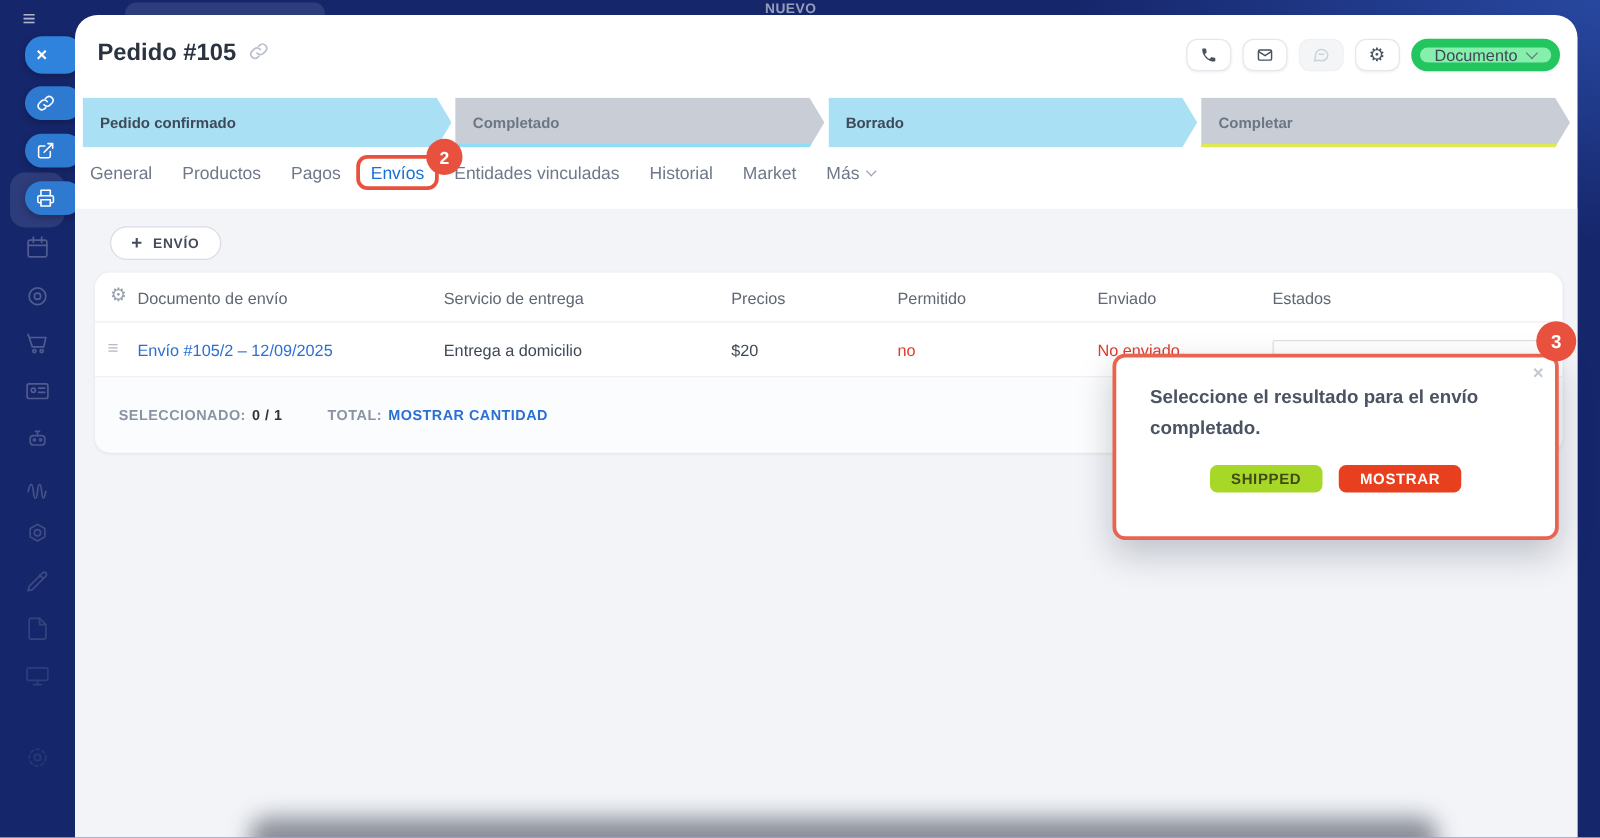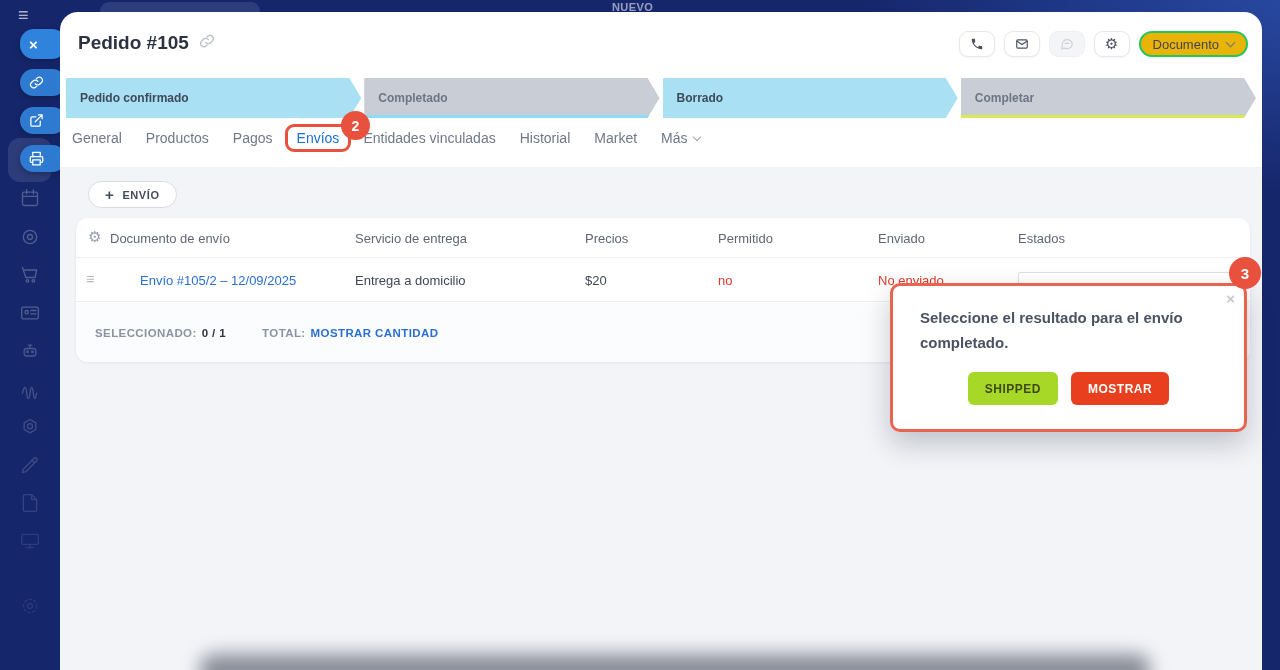--- a/index.html
+++ b/index.html
@@ -32,21 +32,21 @@
   .panel { position:absolute; left:60px; top:12px; width:1202px; height:658px; background:#fff; border-radius:18px 18px 0 0; z-index:2; overflow:hidden; }
   .content-bg { position:absolute; left:0; top:155px; right:0; bottom:0; background:#f2f4f8; }
   .title-row { position:absolute; left:18px; top:20px; display:flex; align-items:center; gap:10px; }
   .page-title { font-size:19px; font-weight:700; color:#2b3240; }
   .title-link svg { width:16px; height:16px; stroke:#b9c0c9; fill:none; stroke-width:2; stroke-linecap:round; }
   
   .hdr-actions { position:absolute; top:19px; right:14px; display:flex; align-items:center; gap:9px; }
   .icon-btn { width:36px; height:26px; background:#fff; border:1px solid #e5e8ec; border-radius:9px; display:flex; align-items:center; justify-content:center; color:#4a5260; box-shadow:0 1px 2px rgba(20,30,60,.05); cursor:pointer; }
   .icon-btn svg { width:14px; height:14px; }
   .icon-btn.disabled { background:#f3f5f7; border-color:#eef0f3; color:#ccd3da; box-shadow:none; }
-  .doc-btn { height:26px; padding:0 12px; background:#eab308; border:2px solid #22c55e; border-radius:13px; display:flex; align-items:center; gap:8px; font-size:13px; color:#3f4756; box-shadow:0 1px 2px rgba(20,30,60,.05); cursor:pointer; }
+  .doc-btn { height:26px; padding:0 12px; background:#86efac; border:7px solid #22c55e; border-radius:13px; display:flex; align-items:center; gap:8px; font-size:13px; color:#3f4756; box-shadow:0 1px 2px rgba(20,30,60,.05); cursor:pointer; }
   .chev { width:7px; height:7px; border-right:1.5px solid #6b7380; border-bottom:1.5px solid #6b7380; transform:rotate(45deg); margin-top:-3px; }
   
   .pipeline { position:absolute; left:6px; top:66px; width:1190px; height:40px; display:flex; gap:3px; }
   .stage { flex:1; position:relative; display:flex; align-items:center; padding-left:14px; font-size:12px; font-weight:700; clip-path:polygon(0 0, calc(100% - 12px) 0, 100% 50%, calc(100% - 12px) 100%, 0 100%); cursor:pointer; }
   .stage.blue { background:#a9e0f3; color:#3e4a5a; }
   .stage.gray { background:#c9ced6; color:#6d7684; }
   .stage .under { position:absolute; left:0; right:10px; bottom:0; height:3px; }
   .under.u-blue { background:#8edcf5; }
   .under.u-yellow { background:#dde953; }
   
@@ -60,35 +60,35 @@
   .add-btn { position:absolute; left:28px; top:169px; height:27px; padding:0 16px; background:#fff; border:1px solid #d9dde3; border-radius:15px; display:flex; align-items:center; gap:8px; font-size:11px; font-weight:700; letter-spacing:.6px; color:#444c5a; cursor:pointer; }
   .add-btn .plus { font-size:15px; font-weight:700; margin-top:-1px; }
   
   .card { position:absolute; left:16px; top:206px; width:1174px; height:144px; background:#fff; border-radius:12px; box-shadow:0 1px 3px rgba(20,30,50,.07); }
   .thead { position:absolute; left:0; top:0; right:0; height:40px; border-bottom:1px solid #eceef2; }
   .th { position:absolute; top:13px; font-size:13px; color:#5f6774; }
   .gear-th { position:absolute; left:12px; top:11px; font-size:15px; color:#98a0ad; cursor:pointer; line-height:1; }
   .trow { position:absolute; left:0; top:40px; right:0; height:44px; border-bottom:1px solid #eceef2; }
   .drag { position:absolute; left:10px; top:12px; color:#b3bac4; font-size:15px; cursor:grab; }
   .td { position:absolute; top:15px; font-size:13px; color:#3f4756; }
-  .td.link { color:#2a6fd3; cursor:pointer;margin-left:30px; }
+  .td.link { color:#2a6fd3; cursor:pointer; }
   .td.neg { color:#e03a2d; }
   .progress { position:absolute; left:942px; top:14px; width:218px; height:15px; background:#fff; border:1px solid #dde1e6; border-radius:2px; overflow:hidden; }
   .progress .fill { height:100%; background:#49a6e1; }
   .tfoot { position:absolute; left:0; bottom:0; right:0; height:59px; background:#fbfcfd; border-radius:0 0 12px 12px; display:flex; align-items:center; padding-left:19px; font-size:11.5px; letter-spacing:.4px; }
   .tfoot .lbl { color:#8a93a2; font-weight:700; }
   .tfoot .val { color:#2f3440; font-weight:700; margin-left:5px; }
   .tfoot .gap { width:36px; }
   .tfoot .action { color:#2a6fd3; font-weight:700; margin-left:5px; cursor:pointer; }
   
   .popup { position:absolute; left:890px; top:283px; width:357px; height:149px; background:#fff; border:3px solid #e96450; border-radius:10px; box-shadow:0 12px 28px rgba(20,25,40,.22); z-index:20; }
   .popup .x { position:absolute; top:4px; right:9px; color:#c3c9d1; font-size:15px; font-weight:700; cursor:pointer; }
   .popup .msg { position:absolute; left:27px; top:20px; width:300px; font-size:15px; font-weight:700; color:#4a5361; line-height:1.65; }
   .popup .btns { position:absolute; left:0; right:0; top:86px; display:flex; justify-content:center; gap:13px; }
-  .btn { height:33px; padding:0 17px; border:none; border-radius:6px; font-family:inherit; font-size:12px; font-weight:700; letter-spacing:.5px; cursor:pointer; }
+  .btn { height:22px; padding:0 17px; border:none; border-radius:6px; font-family:inherit; font-size:12px; font-weight:700; letter-spacing:.5px; cursor:pointer; }
   .btn.shipped { background:#a8d827; color:#3f4a14; }
   .btn.canceled { background:#e8401f; color:#fff; }
   .badge.b3 { left:1229px; top:257px; width:32px; height:32px; font-size:15px; }
   .page-abs { position:absolute; z-index:21; }
   
   .bottom-blob { position:absolute; left:140px; top:642px; width:950px; height:34px; background:rgba(33,39,55,.5); border-radius:14px; filter:blur(9px); z-index:3; }
 </style>
 </head>
 <body>
 

